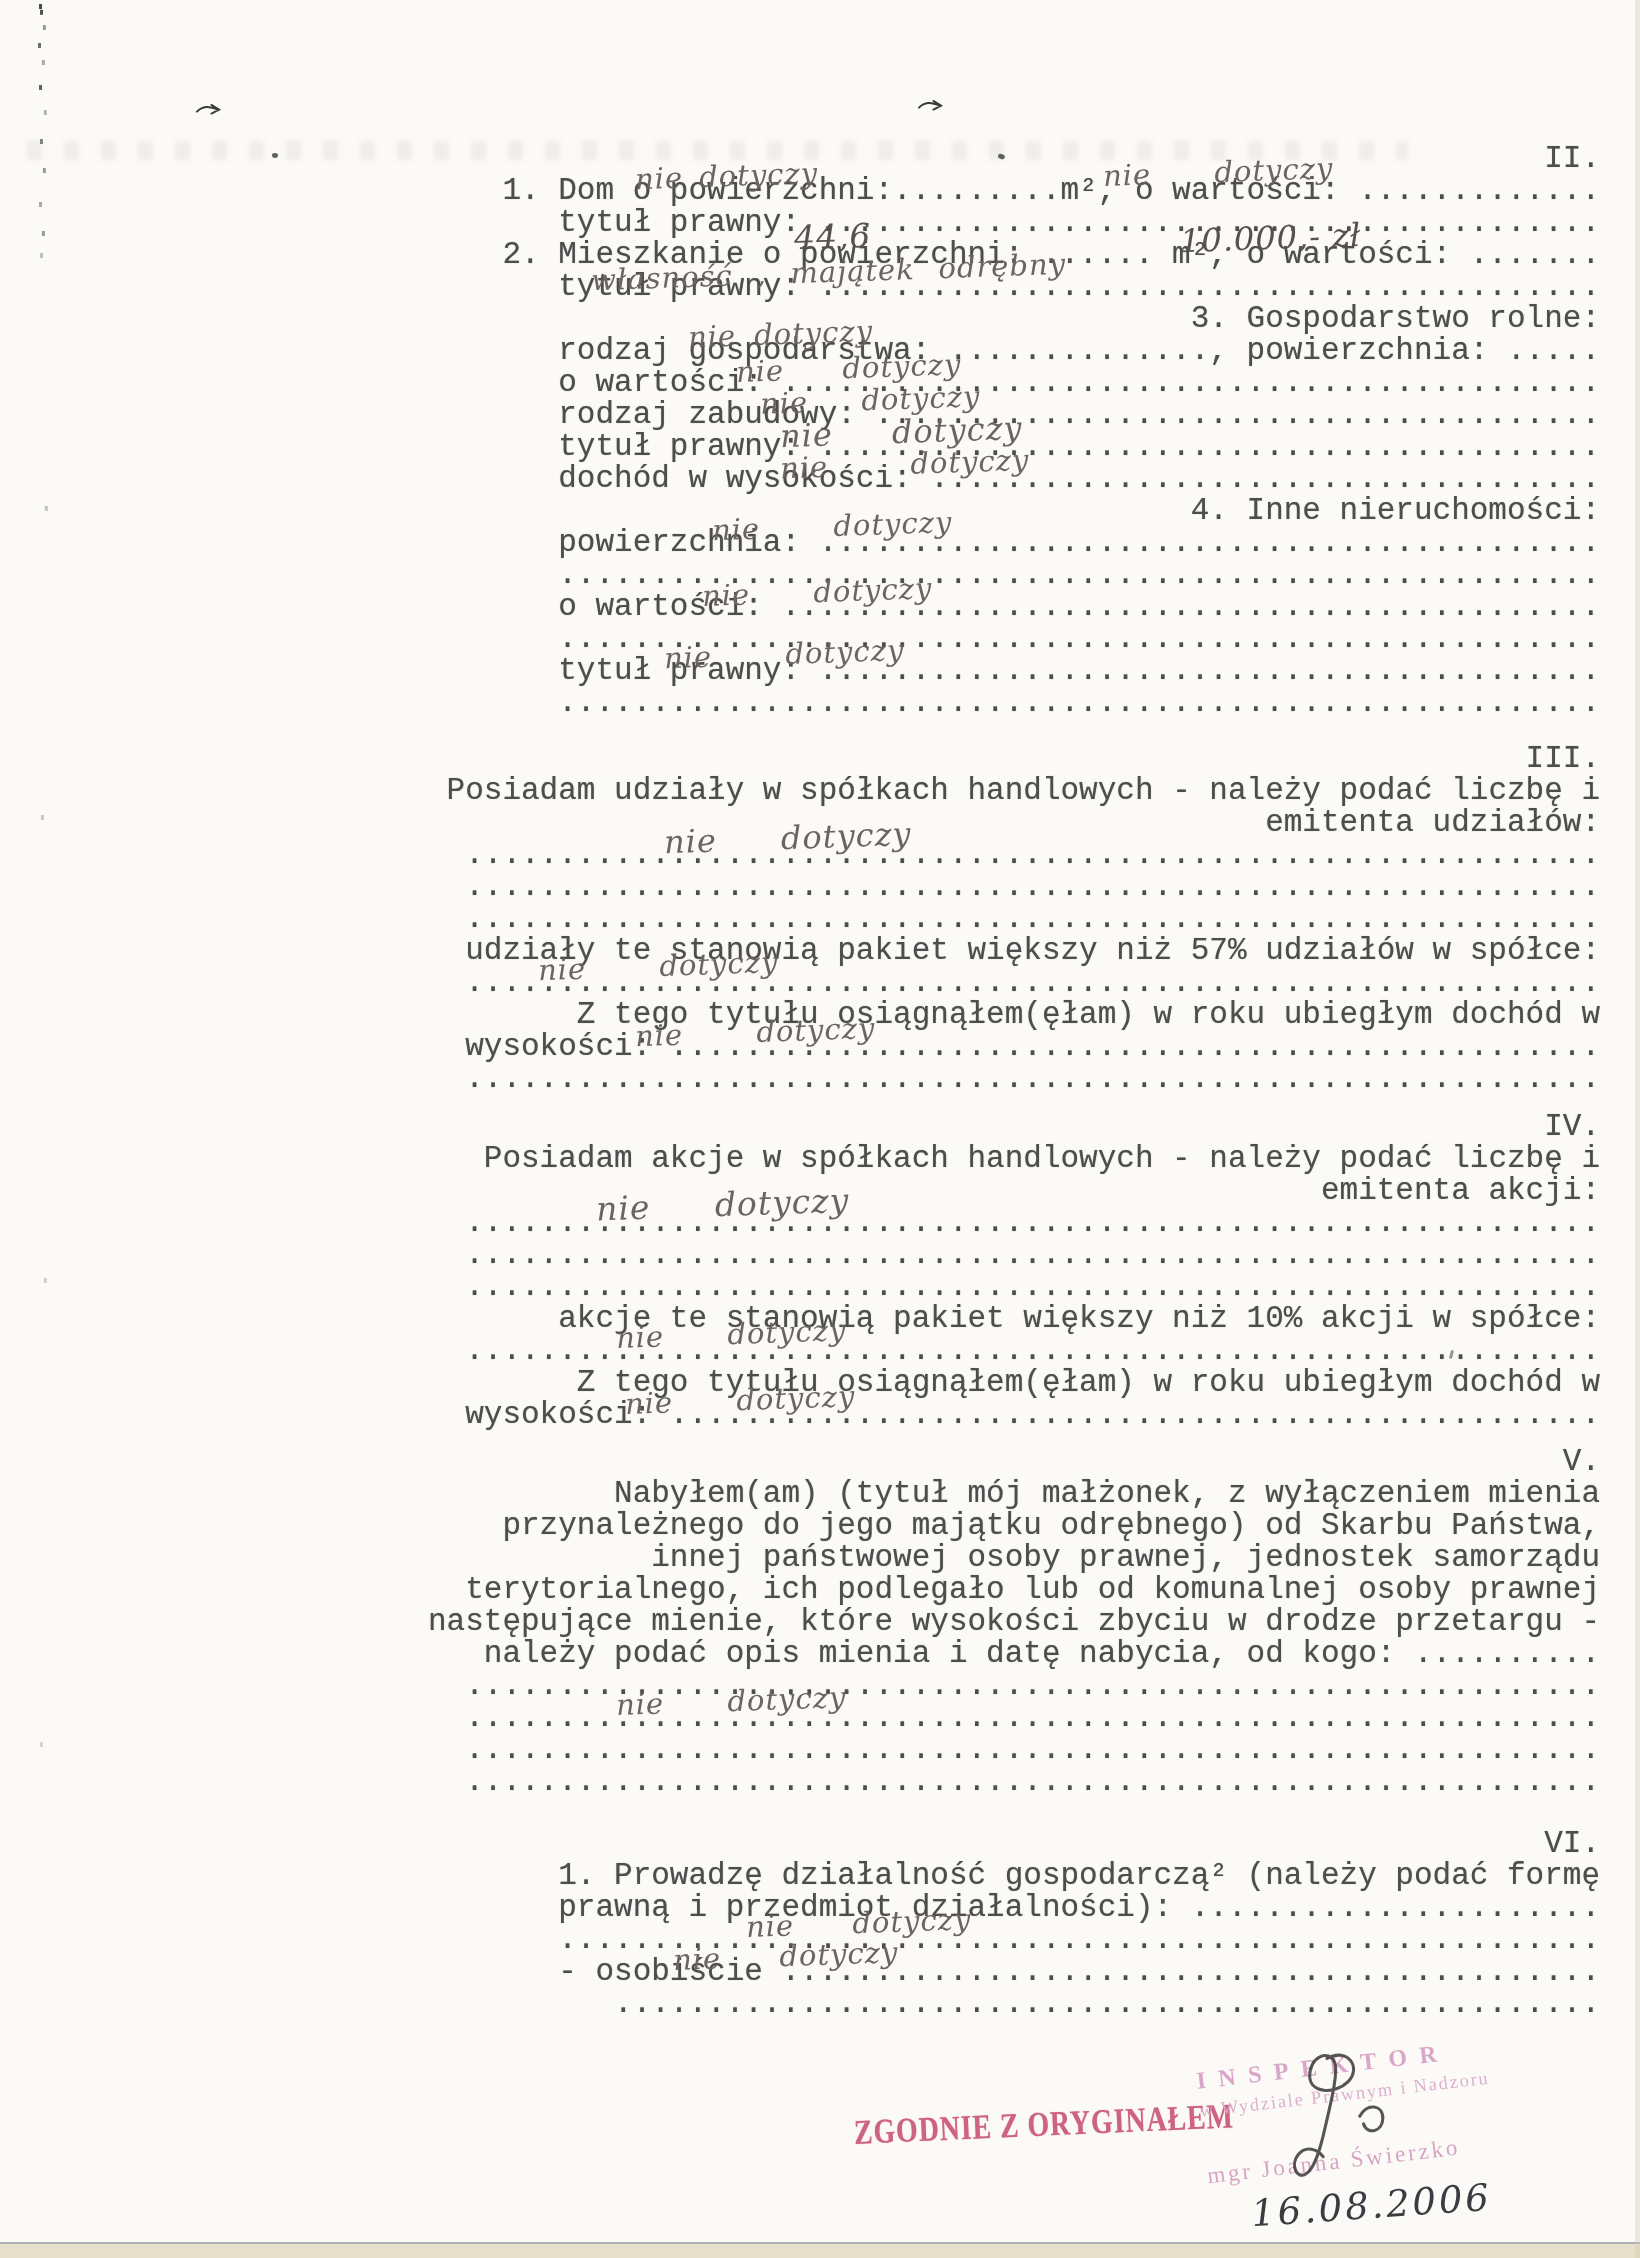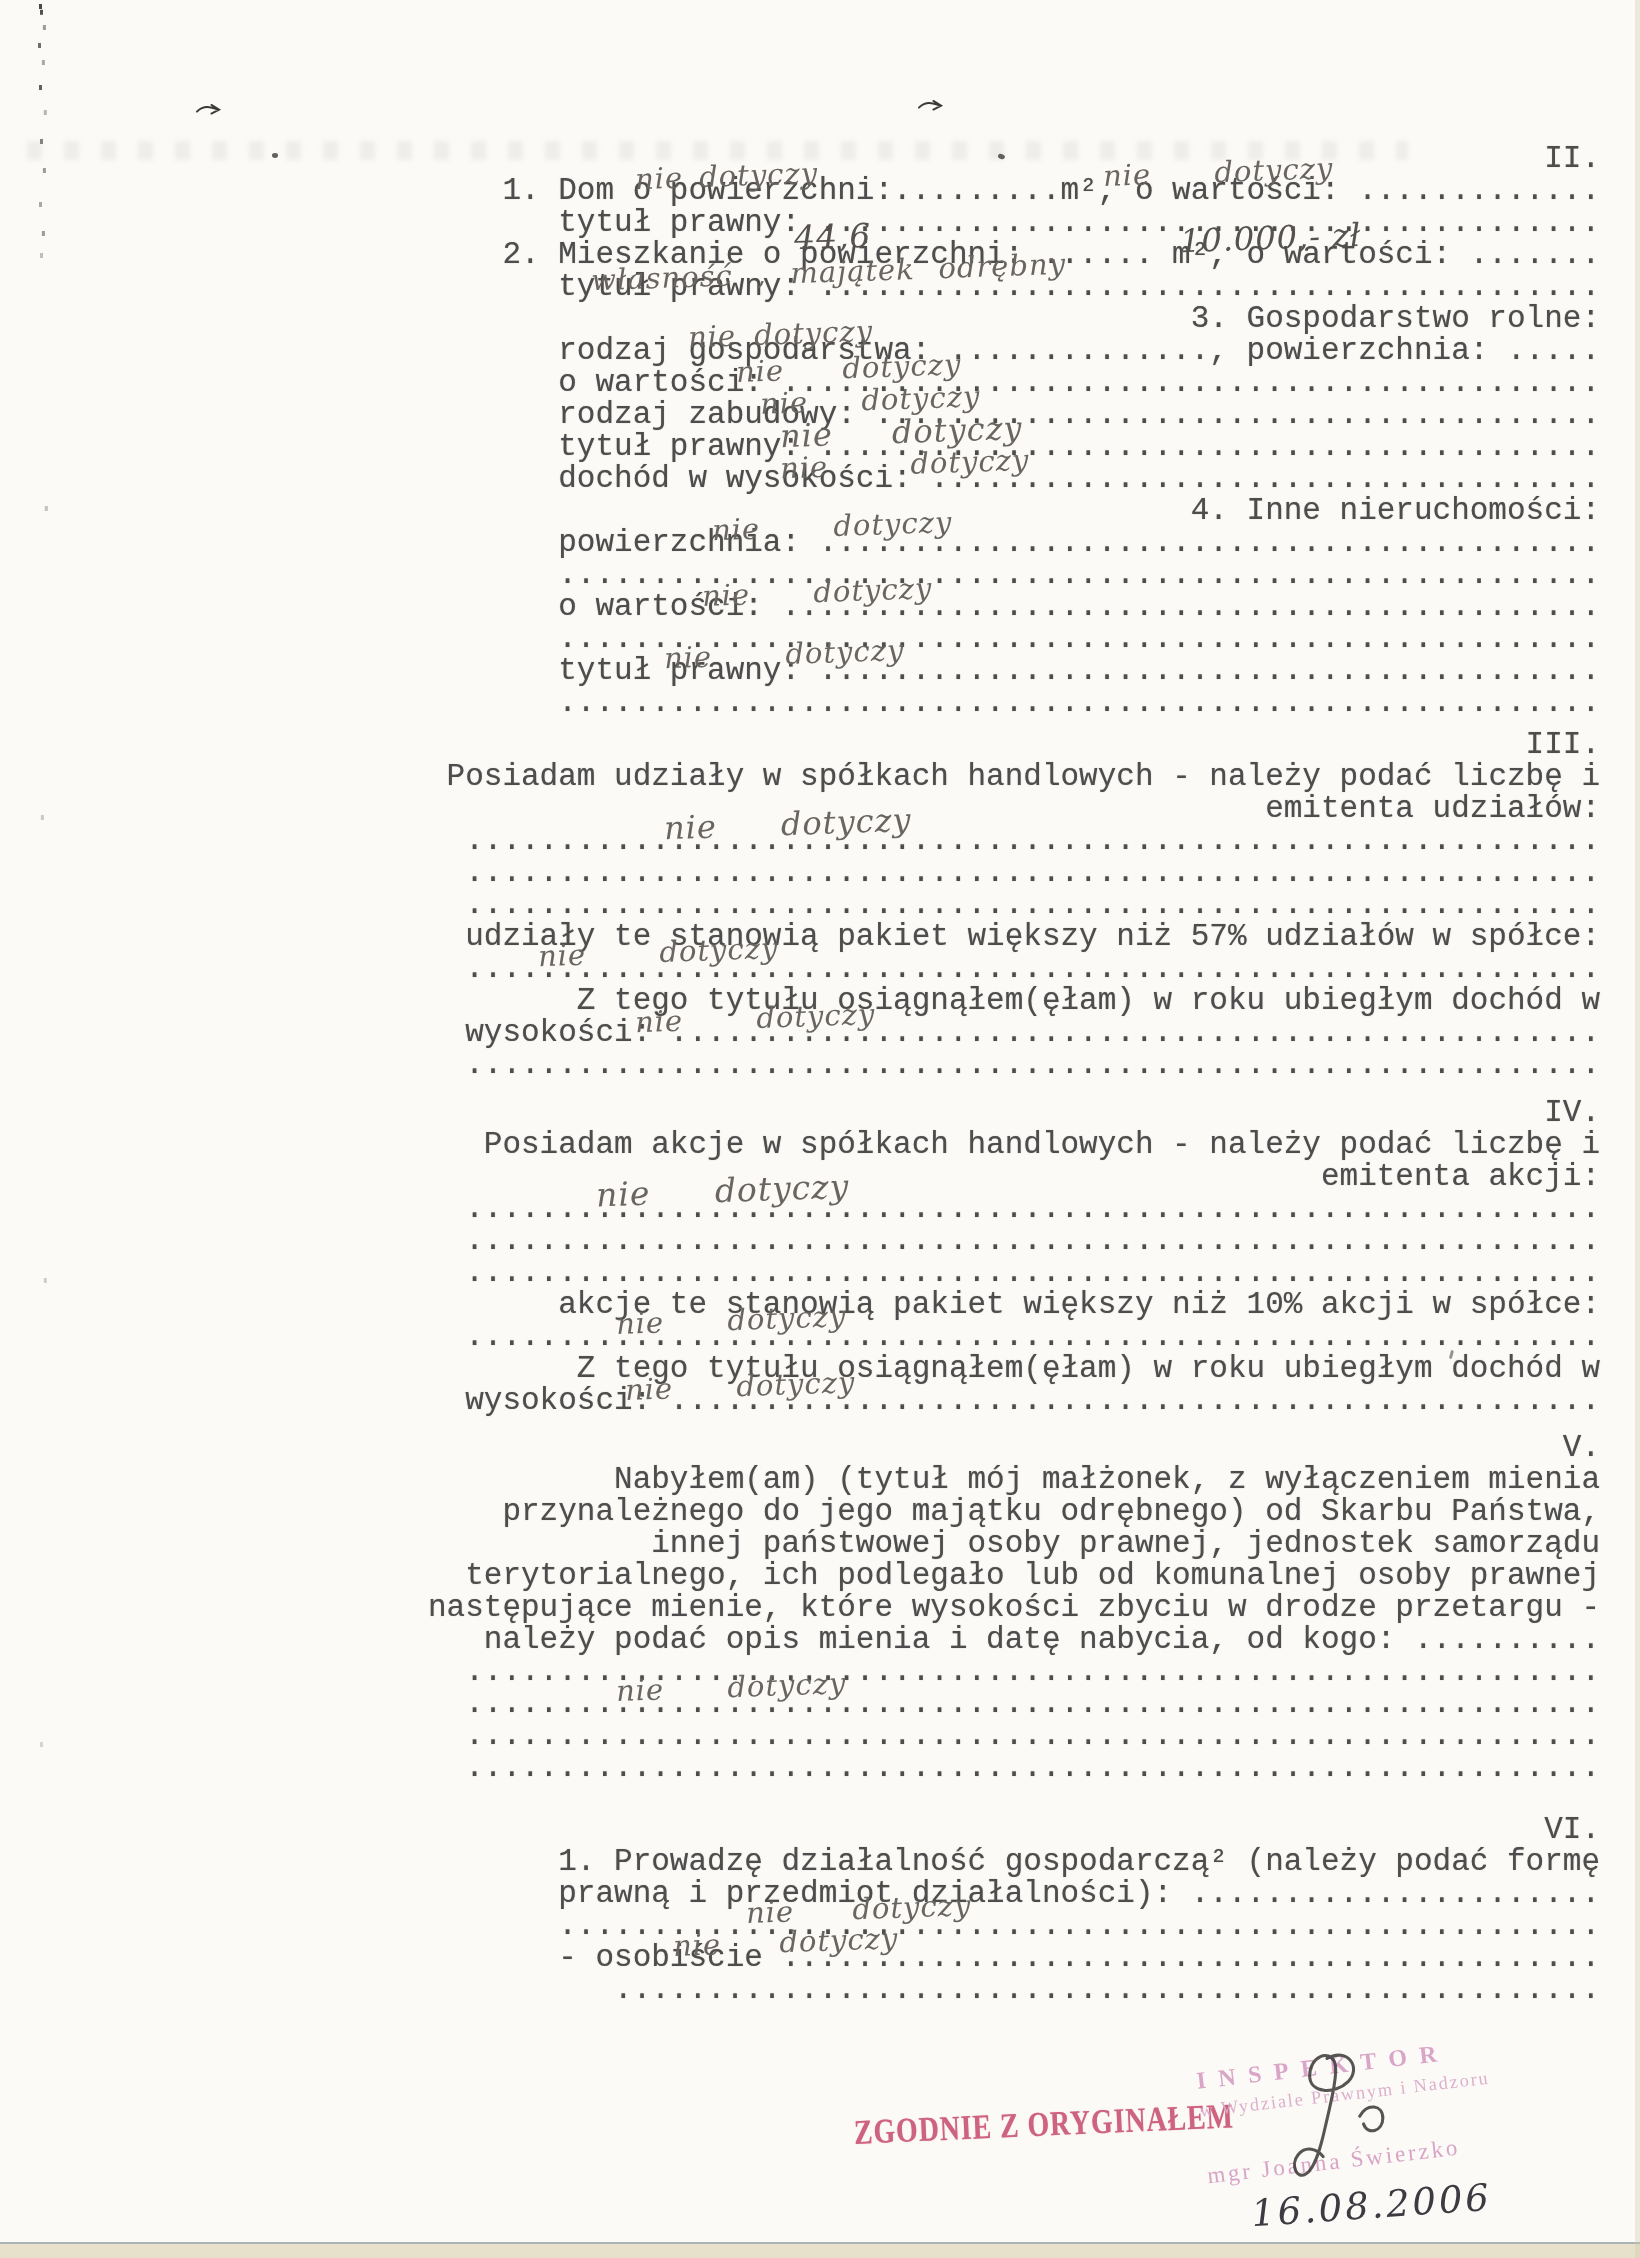--- a/index.html
+++ b/index.html
@@ -79,21 +79,21 @@
       <div class="ln"><span class="tx">     dochód w wysokości: ....................................</span><span class="hw" style="left:570px;top:-13.5px;word-spacing:72px">nie dotyczy</span></div>
       <div class="ln"><span class="tx">  4. Inne nieruchomości:</span></div>
       <div class="ln"><span class="tx">     powierzchnia: ..........................................</span><span class="hw" style="left:502px;top:-15.4px;word-spacing:63px">nie dotyczy</span></div>
       <div class="ln"><span class="tx">     ........................................................</span></div>
       <div class="ln"><span class="tx">     o wartości: ............................................</span><span class="hw" style="left:492px;top:-13.5px;word-spacing:53px">nie dotyczy</span></div>
       <div class="ln"><span class="tx">     ........................................................</span></div>
       <div class="ln"><span class="tx">     tytuł prawny: ..........................................</span><span class="hw" style="left:454px;top:-15.4px;word-spacing:63px">nie dotyczy</span></div>
       <div class="ln"><span class="tx">     ........................................................</span></div>
     </div>
 
-    <div class="sec" style="margin-top:10px">
+    <div class="sec" style="margin-top:24px">
       <div class="ln"><span class="tx">III.</span></div>
       <div class="ln"><span class="tx">Posiadam udziały w spółkach handlowych - należy podać liczbę i</span></div>
       <div class="ln"><span class="tx">emitenta udziałów:</span></div>
       <div class="ln"><span class="tx">.............................................................</span><span class="hw" style="left:454px;top:-17.4px;word-spacing:53px;font-size:32px">nie dotyczy</span></div>
       <div class="ln"><span class="tx">.............................................................</span></div>
       <div class="ln"><span class="tx">.............................................................</span></div>
       <div class="ln"><span class="tx">udziały te stanowią pakiet większy niż 57% udziałów w spółce:</span></div>
       <div class="ln"><span class="tx">.............................................................</span><span class="hw" style="left:328px;top:-15.4px;word-spacing:63px">nie dotyczy</span></div>
       <div class="ln"><span class="tx">Z tego tytułu osiągnąłem(ęłam) w roku ubiegłym dochód w</span></div>
       <div class="ln"><span class="tx">wysokości: ..................................................</span><span class="hw" style="left:425px;top:-13.5px;word-spacing:63px">nie dotyczy</span></div>

